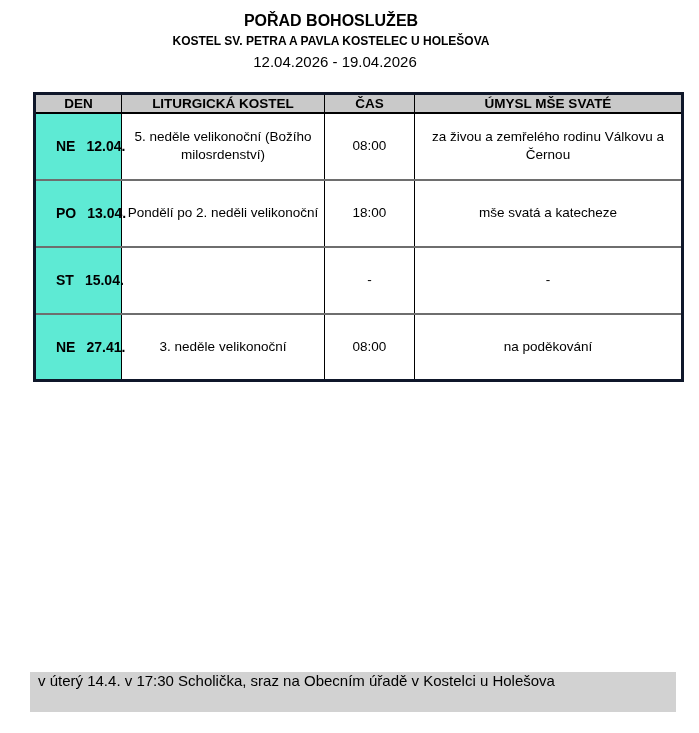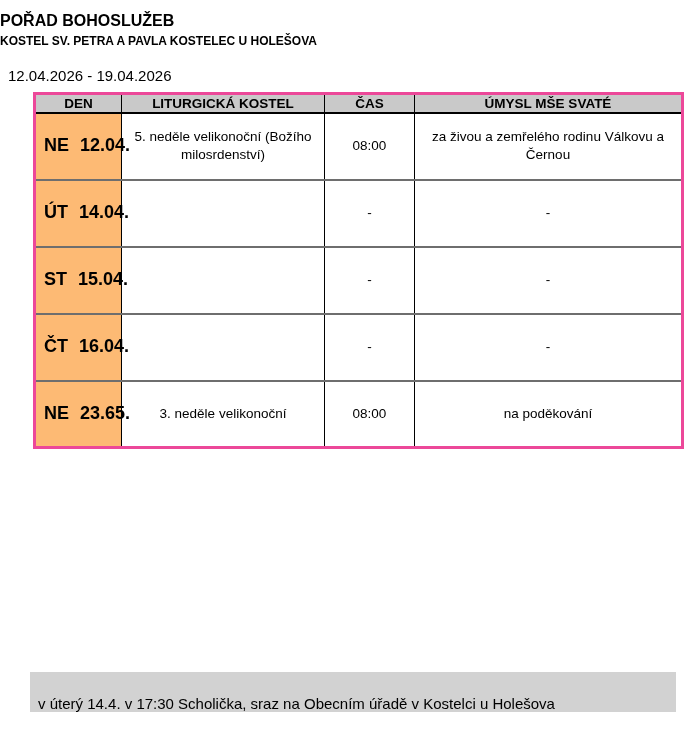--- a/index.html
+++ b/index.html
@@ -15,49 +15,49 @@
     background: #ffffff;
     overflow: hidden;
   }
 
   
   .titles {
     position: absolute;
     top: 11px;
     left: 0;
     width: 662px;
-    text-align: left;
+    text-align: center;
   }
   .title-main {
     font-size: 16px;
     font-weight: bold;
     line-height: 20px;
   }
   .title-sub {
     font-size: 12px;
     font-weight: bold;
     line-height: 20px;
   }
   .title-dates {
     font-size: 15px;
     font-weight: normal;
     line-height: 20px;
-    margin-top: 15px;
+    margin-top: 1px;
     padding-left: 8px;
   }
 
   
   table.schedule {
     position: absolute;
     left: 33px;
     top: 92px;
     width: 648px;
     border-collapse: collapse;
     table-layout: fixed;
-    border: 3px solid #ec4899;
+    border: 3px solid #0f172a;
   }
   table.schedule th {
     background: #c9c9c9;
     border: 1px solid #000000;
     border-bottom: 2px solid #000000;
     height: 19px;
     font-size: 13.5px;
     font-weight: bold;
     text-align: center;
     vertical-align: middle;
@@ -70,40 +70,40 @@
     border-bottom: 2px solid #6e6e6e;
     height: 67px;
     font-size: 13.5px;
     line-height: 1.3;
     text-align: center;
     vertical-align: middle;
     padding: 0 3px;
     background: #ffffff;
   }
   table.schedule td.day-cell {
-    background: #fdba74;
+    background: #5eead4;
     font-weight: bold;
-    font-size: 18px;
+    font-size: 14px;
     text-align: left;
-    padding-left: 8px;
+    padding-left: 20px;
     white-space: nowrap;
   }
   .day-abbr { display: inline-block; }
   .day-date { display: inline-block; margin-left: 11px; }
 
   
   .note-bar {
     position: absolute;
     left: 30px;
     top: 672px;
     width: 646px;
     height: 40px;
     background: #d2d2d2;
     display: flex;
-    align-items: flex-end;
+    align-items: flex-start;
     padding-left: 8px;
     font-size: 15px;
   }
 </style>
 </head>
 <body>
 
 <div class="page">
 
   <div class="titles">
@@ -128,39 +128,33 @@
       </tr>
     </thead>
     <tbody>
       <tr>
         <td class="day-cell"><span class="day-abbr">NE</span><span class="day-date">12.04.</span></td>
         <td>5. neděle velikonoční (Božího milosrdenství)</td>
         <td>08:00</td>
         <td>za živou a zemřelého rodinu Válkovu a Černou</td>
       </tr>
       <tr>
-        <td class="day-cell"><span class="day-abbr">ÚT</span><span class="day-date">14.04.</span></td>
-        <td></td>
-        <td>-</td>
-        <td>-</td>
+        <td class="day-cell"><span class="day-abbr">PO</span><span class="day-date">13.04.</span></td>
+        <td>Pondělí po 2. neděli velikonoční</td>
+        <td>18:00</td>
+        <td>mše svatá a katecheze</td>
       </tr>
       <tr>
         <td class="day-cell"><span class="day-abbr">ST</span><span class="day-date">15.04.</span></td>
         <td></td>
         <td>-</td>
         <td>-</td>
       </tr>
       <tr>
-        <td class="day-cell"><span class="day-abbr">ČT</span><span class="day-date">16.04.</span></td>
-        <td></td>
-        <td>-</td>
-        <td>-</td>
-      </tr>
-      <tr>
-        <td class="day-cell"><span class="day-abbr">NE</span><span class="day-date">23.65.</span></td>
+        <td class="day-cell"><span class="day-abbr">NE</span><span class="day-date">27.41.</span></td>
         <td>3. neděle velikonoční</td>
         <td>08:00</td>
         <td>na poděkování</td>
       </tr>
     </tbody>
   </table>
 
   <div class="note-bar">
     <span>v úterý 14.4. v 17:30 Scholička, sraz na Obecním úřadě v Kostelci u Holešova</span>
   </div>

